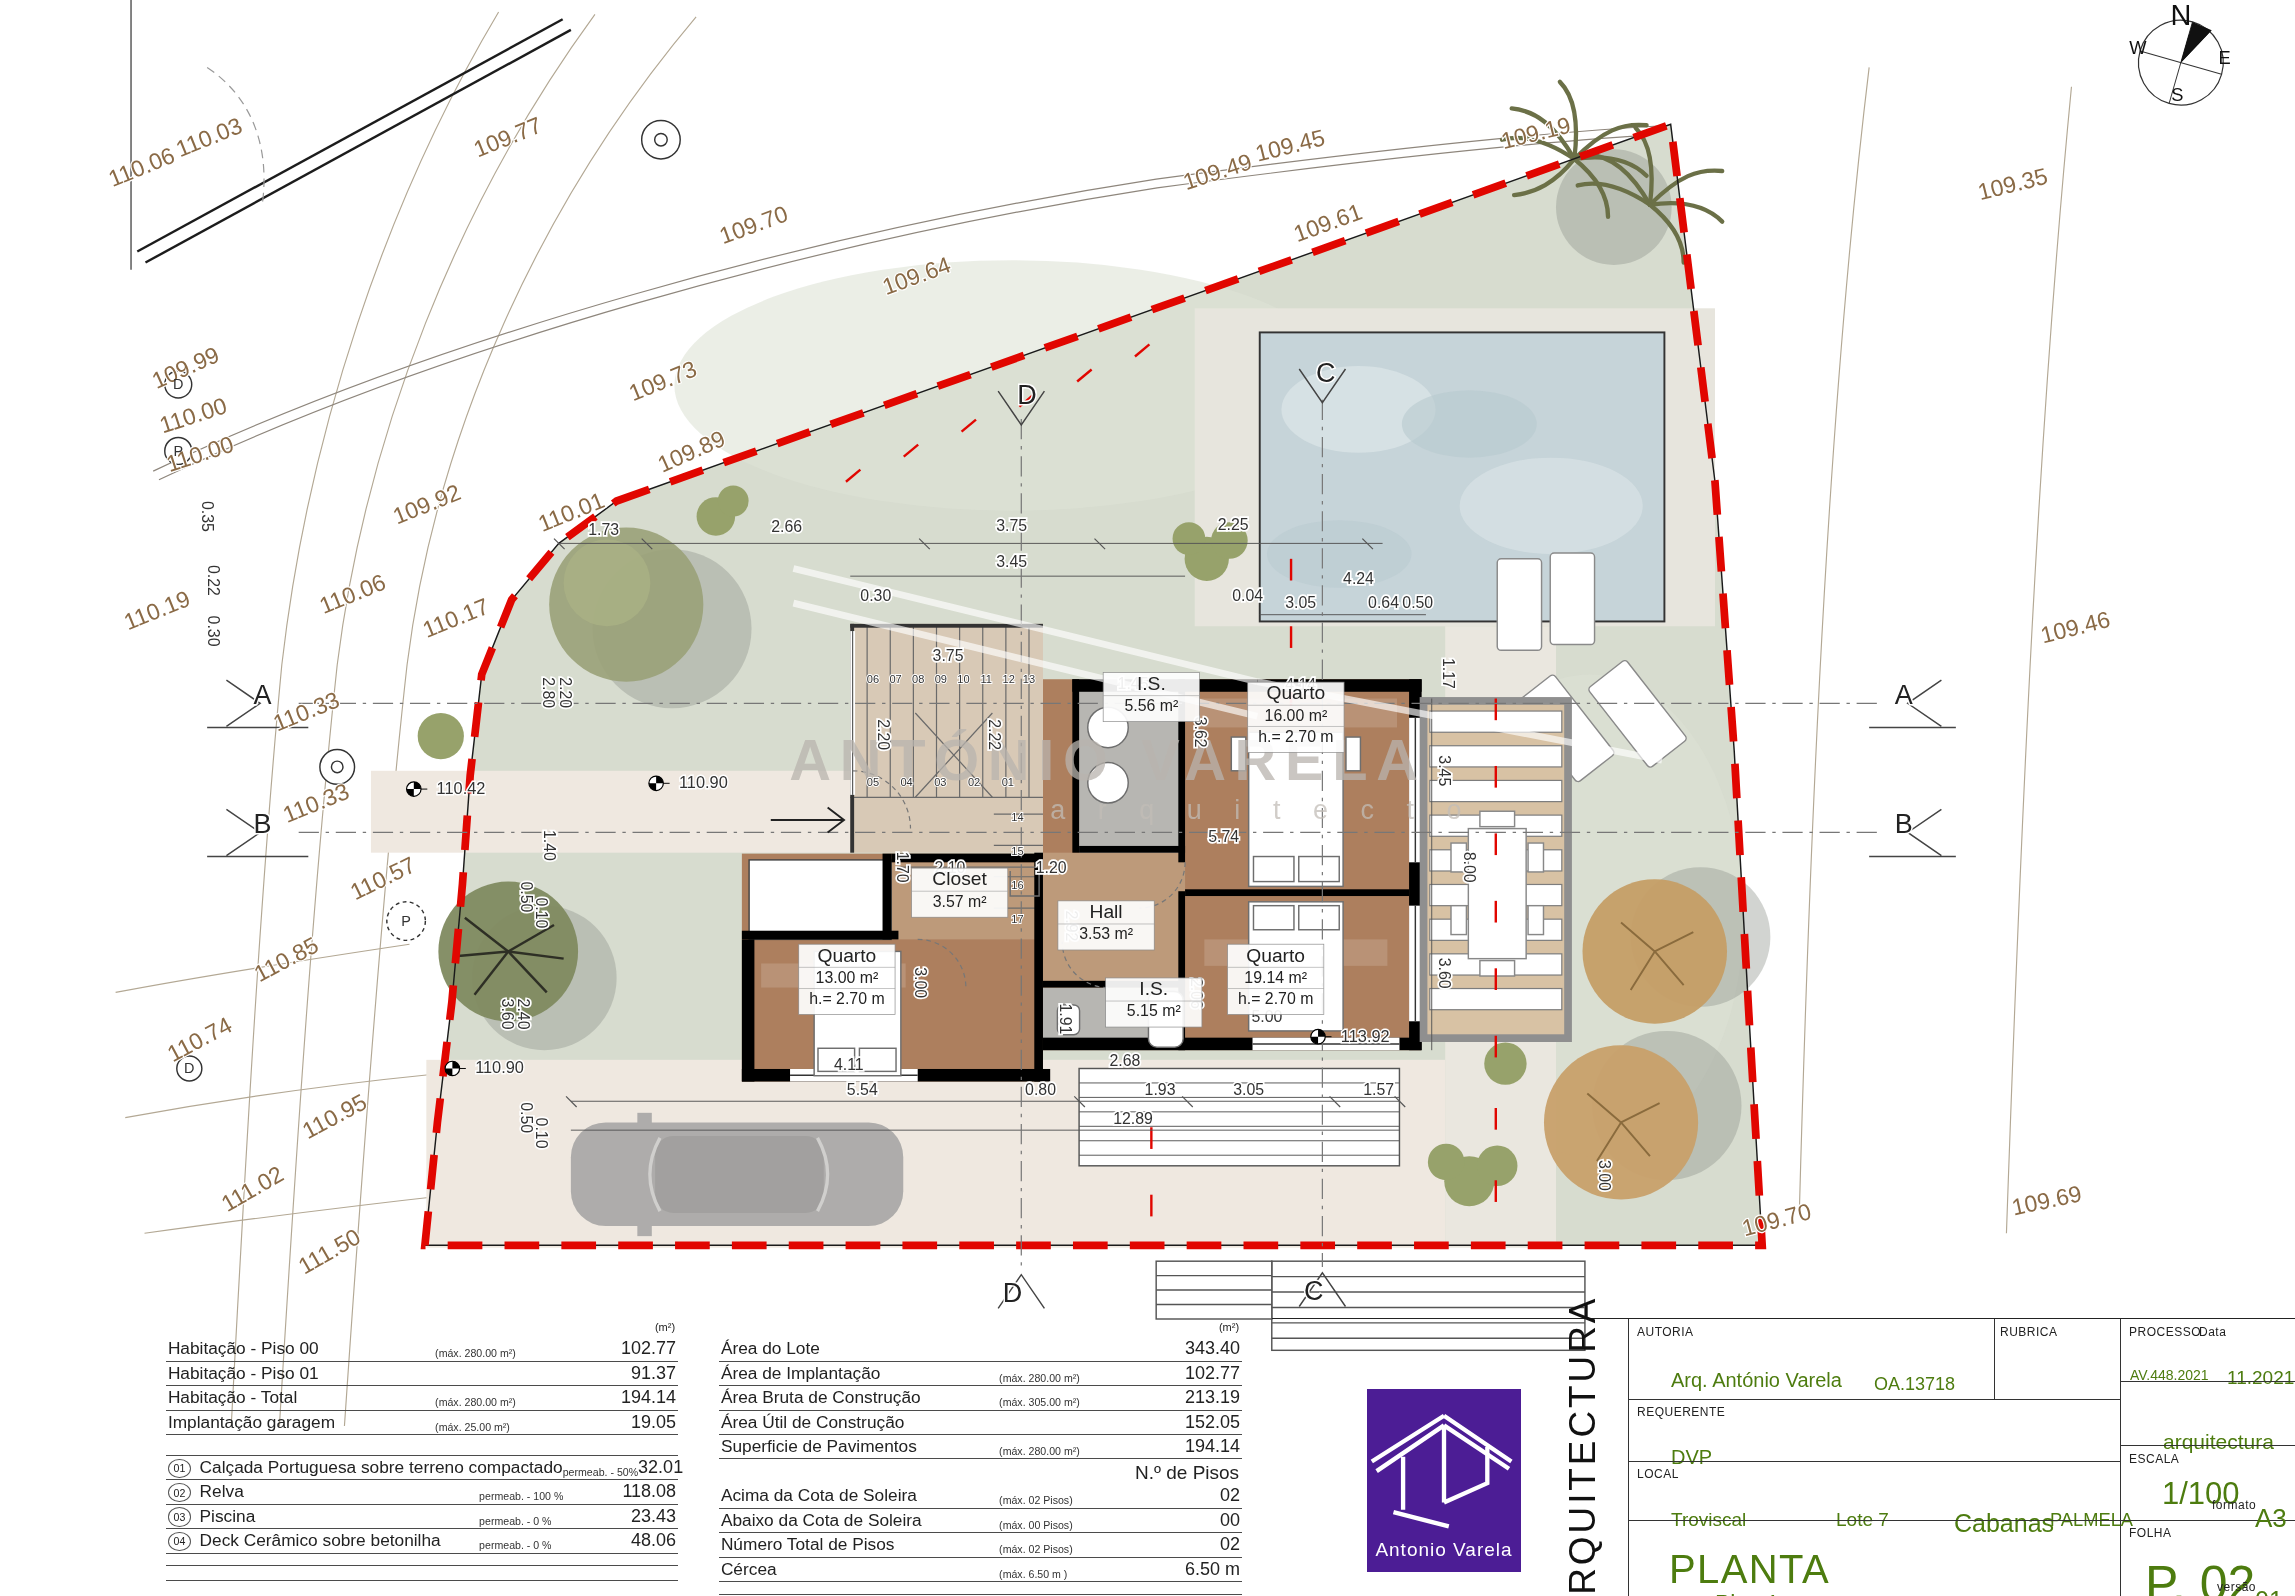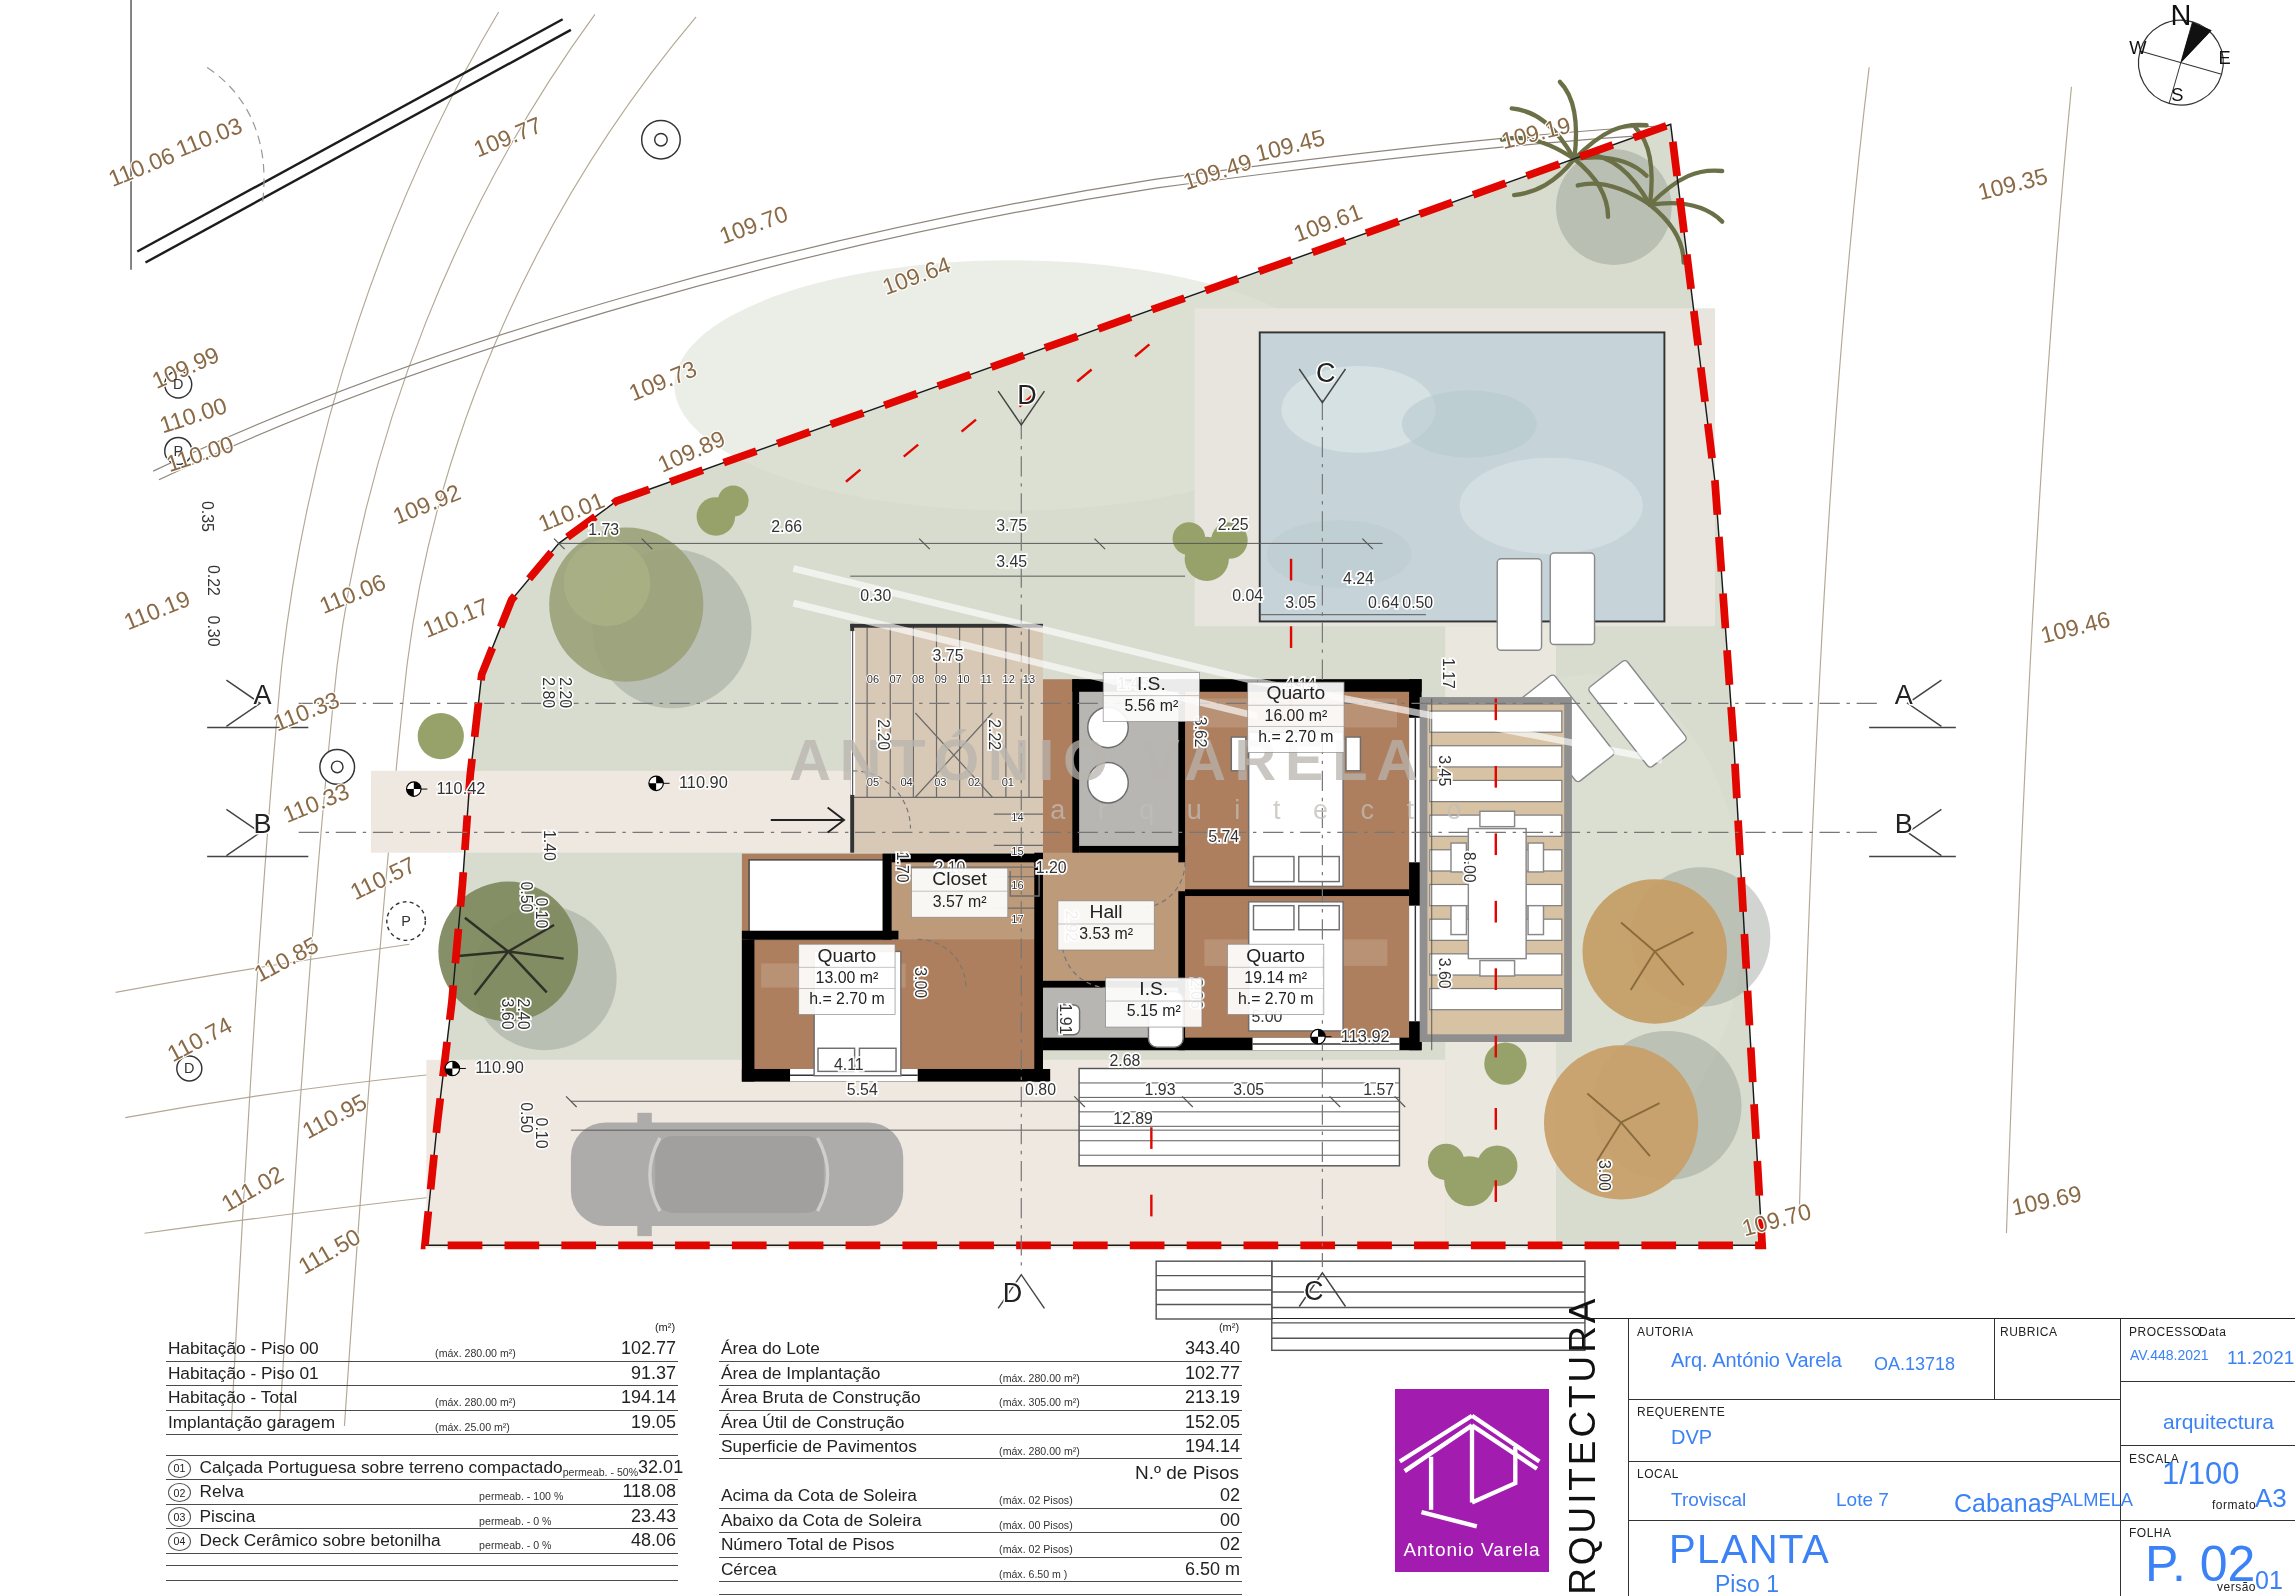--- a/index.html
+++ b/index.html
@@ -18,25 +18,25 @@
   .val{width:77px;text-align:right;font-size:18px;white-space:nowrap;}
   .num{width:21px;height:17.3px;border:1px solid #555;border-radius:50%;font-size:10.6px;
        display:flex;align-items:center;justify-content:center;margin-right:8.7px;flex:none;}
   .hdr{display:flex;justify-content:flex-end;font-size:11px;height:16.4px;padding-right:2.9px;}
   .hdr2{display:flex;justify-content:flex-end;font-size:19px;height:25px;align-items:flex-end;padding-right:2.9px;}
   
   .tb{position:absolute;left:1349px;top:1318px;width:946px;height:279px;border-top:1.4px solid #222;}
   .tb .cell-label{position:absolute;font-size:12px;color:#222;letter-spacing:0.5px;}
   .vline{position:absolute;background:#333;width:1px;}
   .hline{position:absolute;background:#333;height:1px;}
-  .logo{position:absolute;left:46px;top:70px;width:154px;height:183px;background:#a21caf;}
+  .logo{position:absolute;left:18px;top:70px;width:154px;height:183px;background:#4c1d95;}
   .logo .lname{position:absolute;bottom:10.6px;width:100%;text-align:center;color:#fff;font-size:19px;letter-spacing:1px;}
   .arqv{position:absolute;left:193px;top:0;width:82px;height:279px;display:flex;align-items:center;justify-content:center;}
   .arqv span{transform:rotate(-90deg);white-space:nowrap;font-size:37px;letter-spacing:2.9px;color:#111;}
-  .big{position:absolute;white-space:nowrap;color:#3b82f6;}
+  .big{position:absolute;white-space:nowrap;color:#4d7c0f;margin-top:20px;}
   .topline{position:absolute;left:1272px;top:1318px;width:80px;height:1.4px;background:#222;}
 </style>
 </head>
 <body>
 
 <div class="page">
 
 <svg width="2295" height="1596" viewBox="0 0 4764 3313" style="position:absolute;left:0;top:0;">
 
   <g fill="none" stroke="#b3a894" stroke-width="2.4">

